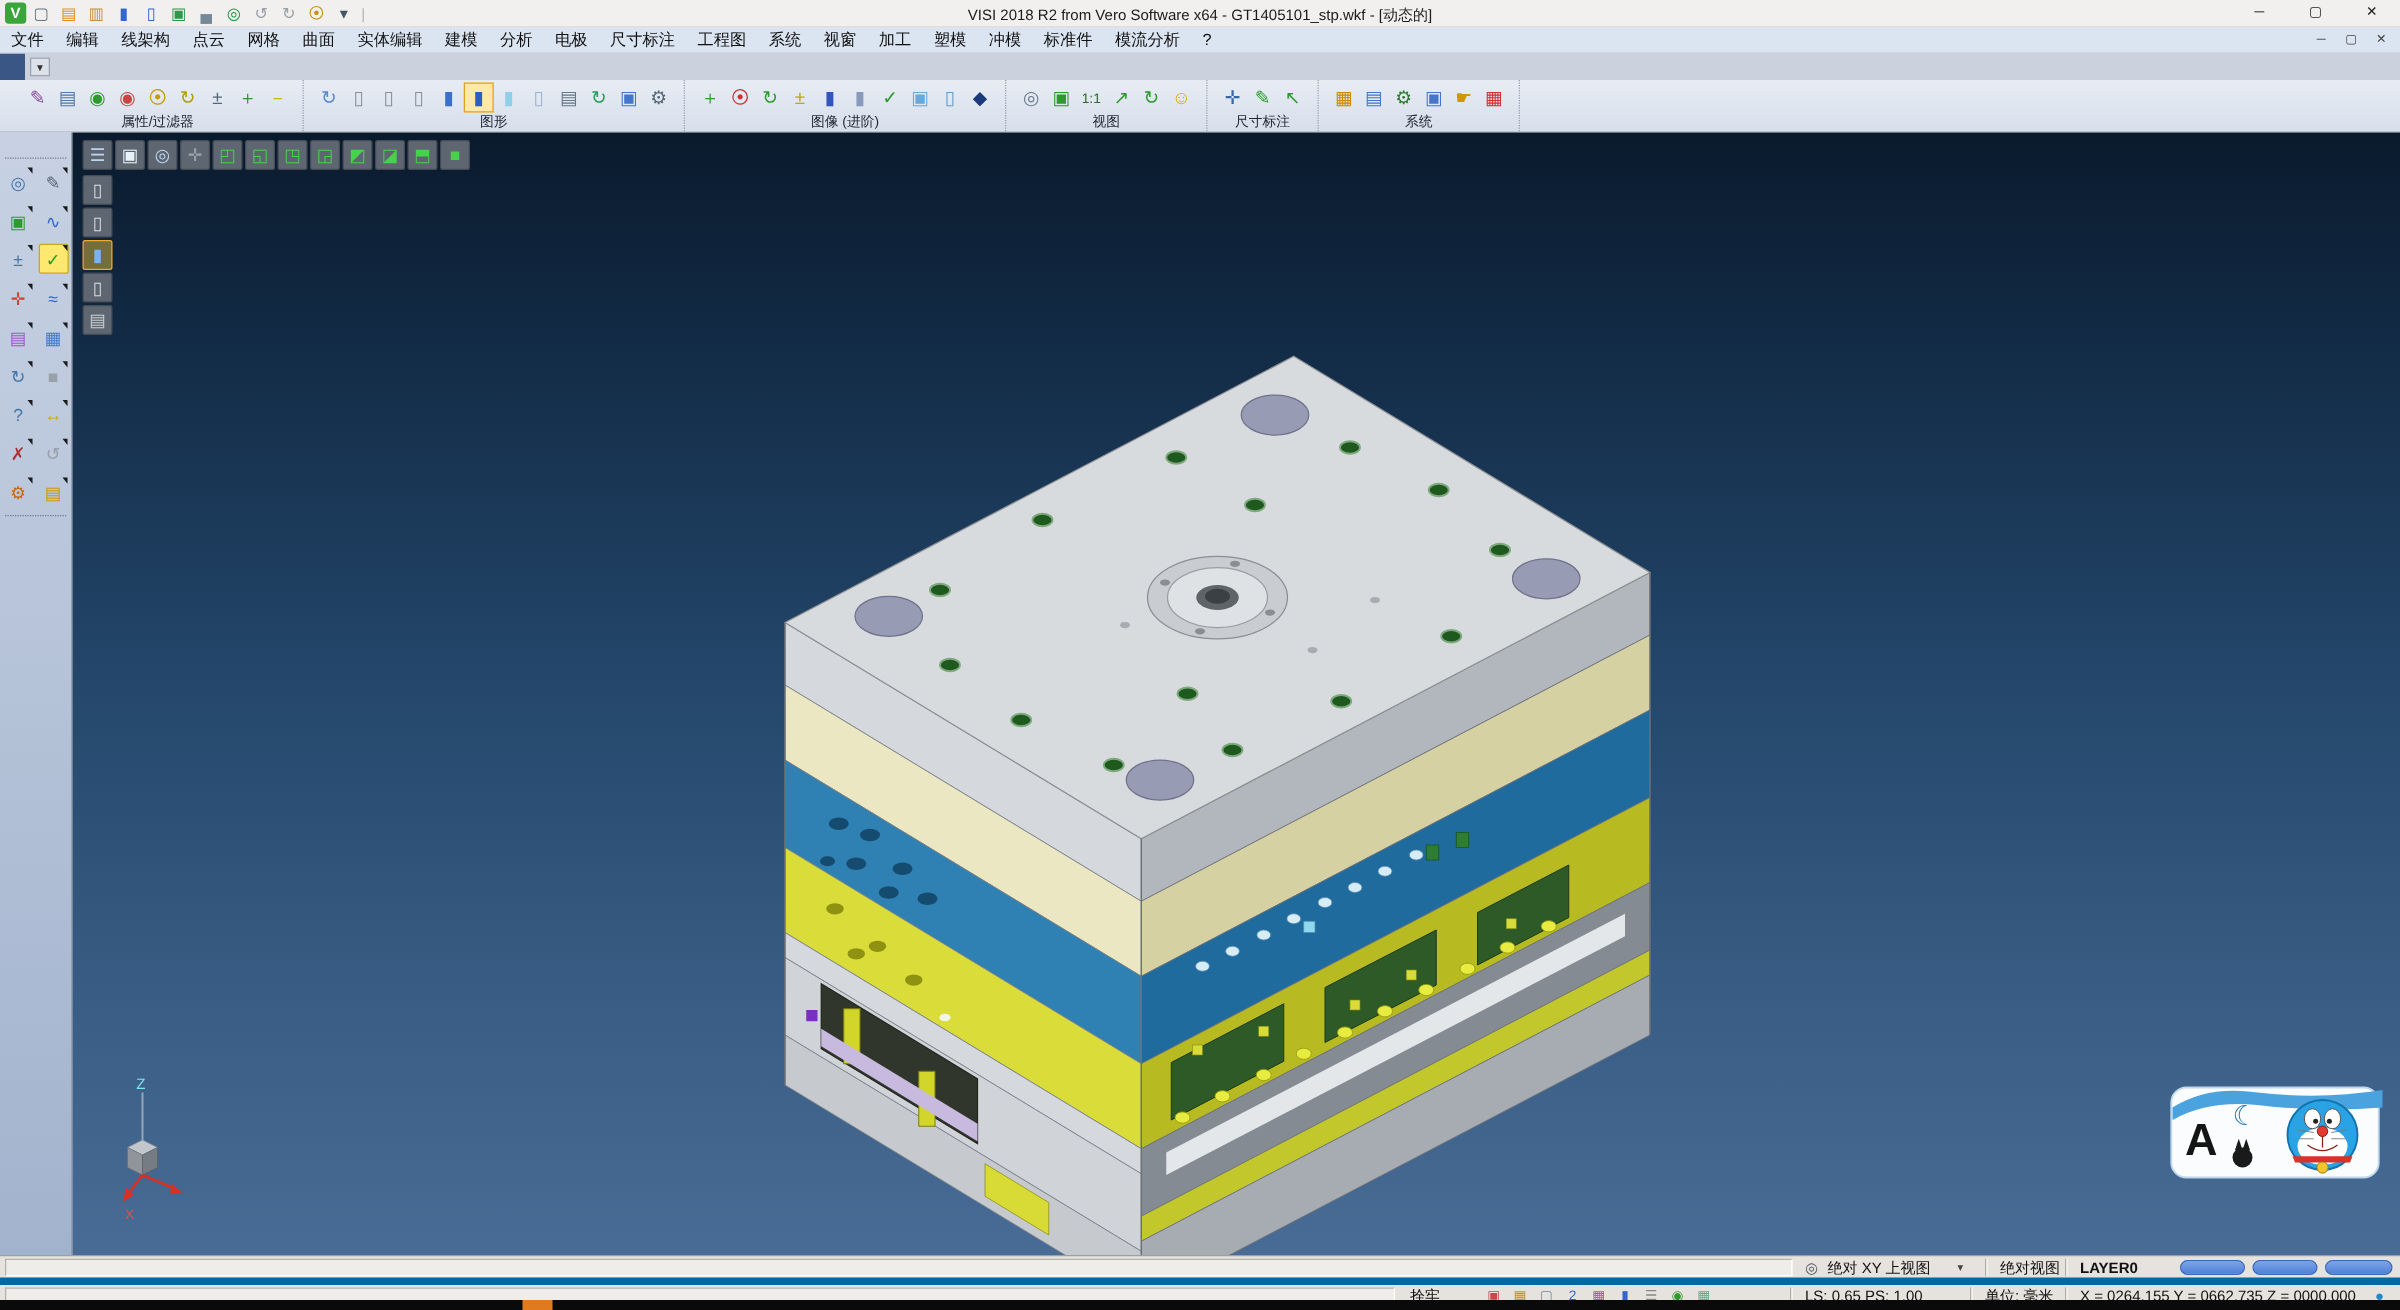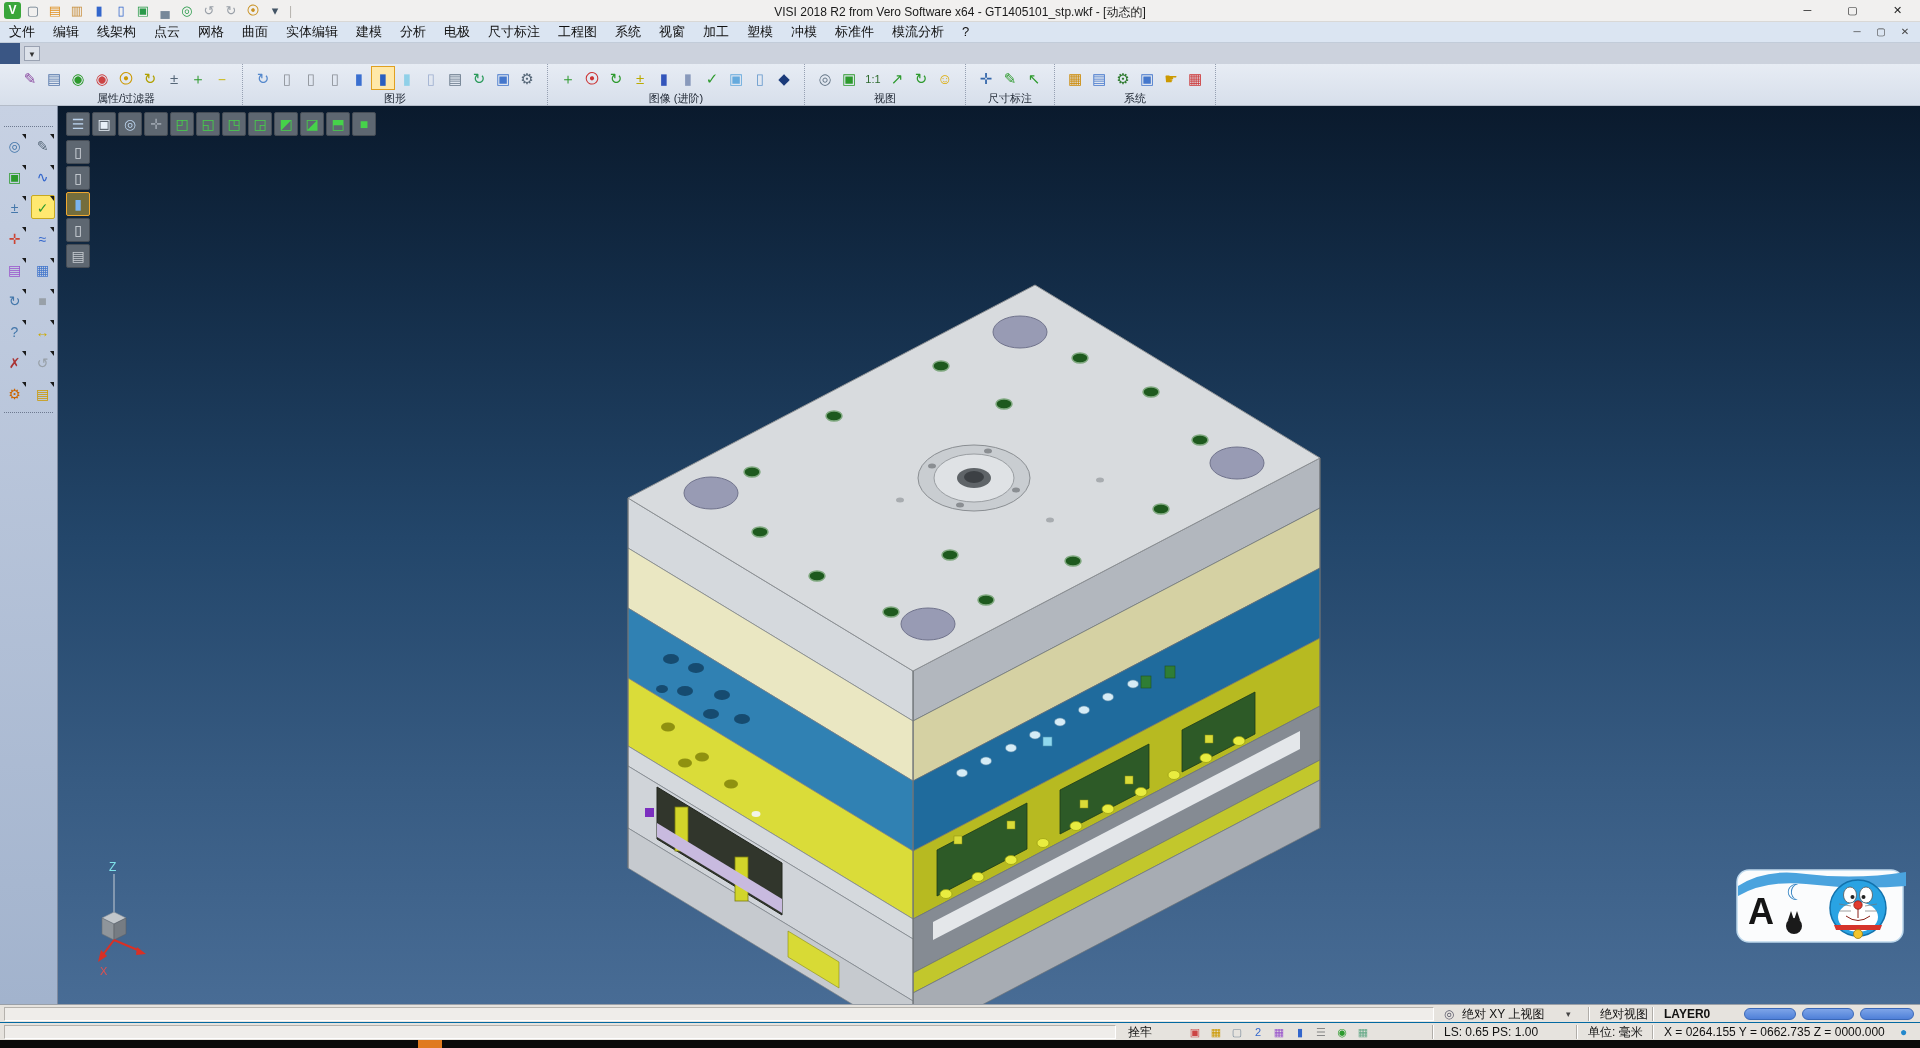--- a/index.html
+++ b/index.html
@@ -53,21 +53,21 @@
 
   #vp-toolbar { position:absolute; left:8px; top:6px; display:flex; gap:2px; }
   #vp-side { position:absolute; left:8px; top:34px; display:flex; flex-direction:column; gap:2px; }
   .vbtn { width:24px; height:24px; line-height:22px; text-align:center; font-size:14px; background:#5e6771; border:1px solid #454c55; border-radius:2px; }
   .vbtn.sel { border-color:#f0a830; background:#746d3c; }
 
   #axis-triad { position:absolute; left:40px; top:752px; }
   #sticker { position:absolute; left:1678px; top:756px; }
 
   
-  .statusrow { position:absolute; left:0; width:1920px; height:18px; background:#e6e3de; border-top:1px solid #0369a1; font-size:12px; color:#111; }
+  .statusrow { position:absolute; left:0; width:1920px; height:18px; background:#e6e3de; border-top:6px solid #0369a1; font-size:12px; color:#111; }
   #status1 { top:1004px; border-top:1px solid #9aa0a8; }
   #status2 { top:1022px; }
   .sfield { position:absolute; top:2px; height:14px; background:#efedea; border:1px solid #b5b2ad; border-bottom-color:#fff; border-right-color:#fff; }
   .sitem { position:absolute; top:2px; line-height:14px; white-space:nowrap; }
   .vsep { position:absolute; top:2px; width:2px; height:14px; border-left:1px solid #b0ada8; border-right:1px solid #ffffff; }
   .bluebar { position:absolute; top:3px; height:12px; width:52px; border-radius:6px; background:linear-gradient(#7da4e8,#4f80d8); border:1px solid #3a68b8; }
   .s2icon { position:absolute; top:1px; width:18px; height:16px; line-height:16px; text-align:center; font-size:11px; }
 
   #taskbar { position:absolute; left:0; top:1040px; width:1920px; height:8px; background:#0a0a0a; }
   #taskbar .orange { position:absolute; left:418px; top:0; width:24px; height:8px; background:#e07a1f; }

